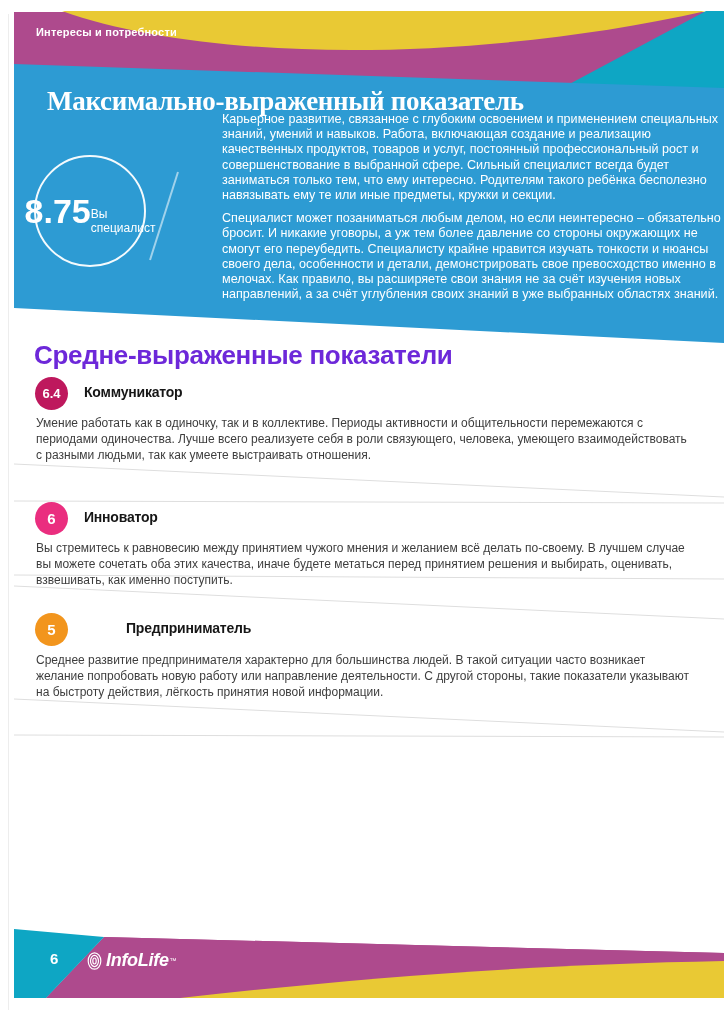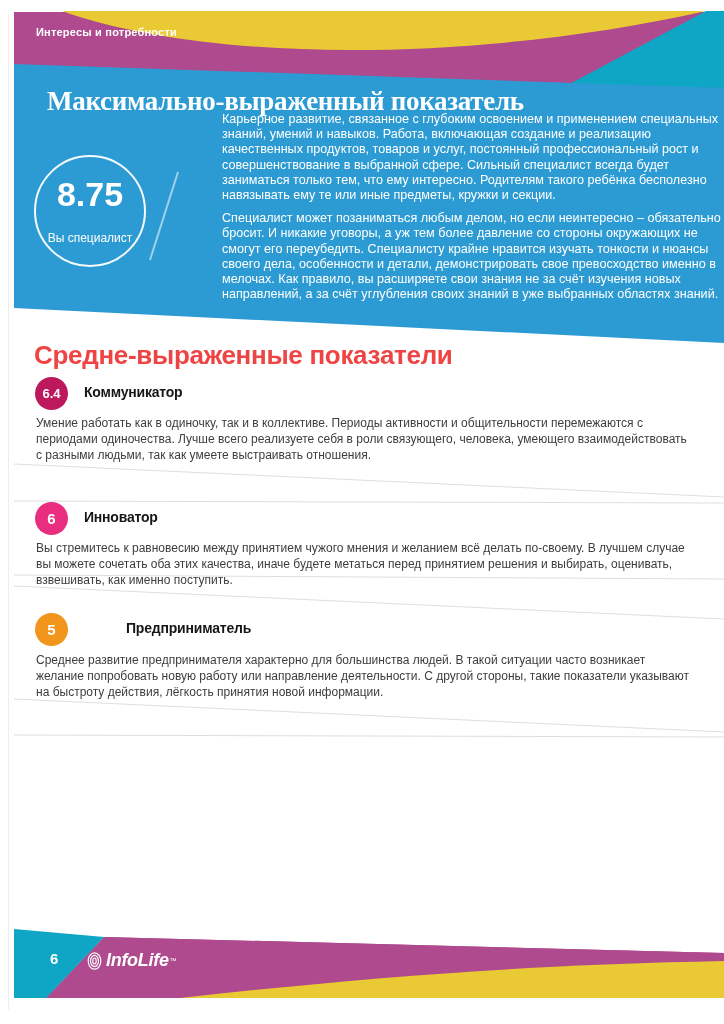--- a/index.html
+++ b/index.html
@@ -6,28 +6,28 @@
   body{width:724px;height:1024px;position:relative;overflow:hidden;
        font-family:"Liberation Sans",sans-serif;}
   .abs{position:absolute;}
   #bg{position:absolute;left:0;top:0;z-index:0;}
   .layer{z-index:1;}
 
   .breadcrumb{left:36px;top:26px;color:#fff;font-size:11px;font-weight:bold;letter-spacing:.2px;}
   .h1{left:35px;top:74px;color:#fff;font-size:27px;font-weight:600;letter-spacing:-.3px;}
 
   .score-circle{left:34px;top:155px;width:108px;height:108px;border:2px solid rgba(255,255,255,.95);
-      border-radius:50%;display:flex;flex-direction:column;align-items:center;justify-content:center;color:#fff;}
+      border-radius:50%;display:flex;flex-direction:row;align-items:center;justify-content:center;color:#fff;}
   .score-value{font-size:34px;font-weight:bold;line-height:1;}
   .score-label{font-size:12px;margin-top:20px;}
 
   .max-text{left:200px;top:112px;width:500px;color:#fff;font-size:12.6px;line-height:15.2px;margin-left:22px;}
   .max-text p{margin:0 0 8px 0;}
 
-  .h2{left:34px;top:340px;color:#ef4444;font-size:26px;font-weight:bold;letter-spacing:-.3px;}
+  .h2{left:34px;top:340px;color:#6d28d9;font-size:26px;font-weight:bold;letter-spacing:-.3px;}
 
   .badge{width:33px;height:33px;border-radius:50%;color:#fff;font-weight:bold;
       display:flex;align-items:center;justify-content:center;left:35px;}
   .badge-1{top:377px;background:#be185d;font-size:13px;}
   .badge-2{top:502px;background:#EA2E7F;font-size:15px;}
   .badge-3{top:613px;background:#F2951D;font-size:15px;}
 
   .item-title{left:84px;font-size:14px;font-weight:bold;color:#161616;letter-spacing:-.2px;}
   .t1{top:384px;} .t2{top:509px;} .t3{top:620px;margin-left:42px;}
 

